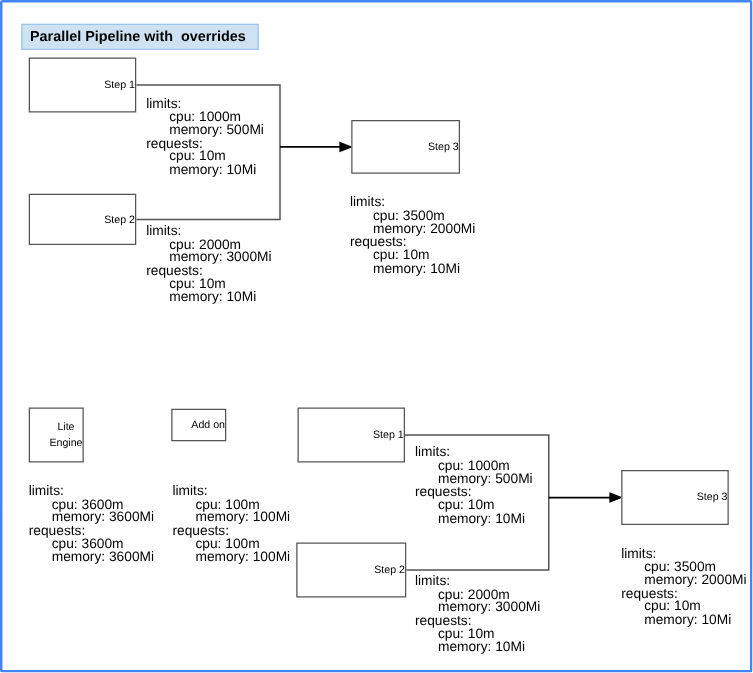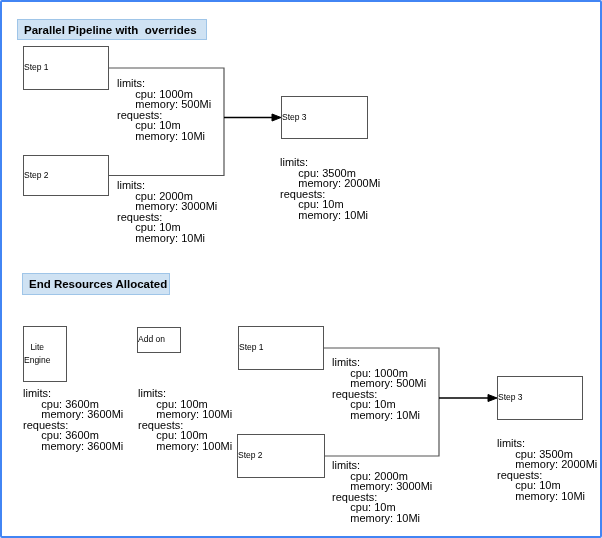--- a/index.html
+++ b/index.html
@@ -20,38 +20,38 @@
   .connectors{position:absolute;left:0;top:0;}
   .elbow{fill:none;stroke:var(--connector);stroke-width:1.2;}
   .arrowline{stroke:var(--arrow);stroke-width:1.4;}
   .arrowhead{fill:var(--arrow);stroke:var(--arrow);stroke-width:1;}
   .title{
     position:absolute;display:flex;align-items:center;padding:0 6px;
     background:var(--title-fill);border:1px solid var(--title-border);
     font-size:11.5px;font-weight:bold;white-space:pre;
   }
   .node{
-    position:absolute;display:flex;align-items:center;justify-content:flex-start;
+    position:absolute;display:flex;align-items:center;justify-content:flex-end;
     background:#ffffff;border:1px solid var(--node-border);
     font-size:8.5px;text-align:center;white-space:pre-line;line-height:1.55;
   }
   .res{
     position:absolute;font-size:11px;line-height:10.6px;white-space:pre;
   }
   
   #t1{left:15px;top:17px;width:190px;height:21px;}
   #p-s1{left:21px;top:44px;width:86px;height:44px;}
   #p-s2{left:21px;top:153px;width:86px;height:41px;}
   #p-s3{left:279px;top:94px;width:87px;height:43px;}
   #p-r1{left:115px;top:76px;}
   #p-r2{left:115px;top:178px;}
   #p-r3{left:278px;top:155px;}
   
   #t2{left:20px;top:271px;width:148px;height:22px;}
-  #e-lite{left:21px;top:324px;width:44px;height:56px;}
+  #e-lite{left:21px;top:324px;width:44px;height:44px;}
   #e-addon{left:135px;top:325px;width:44px;height:26px;}
   #e-s1{left:236px;top:324px;width:86px;height:44px;}
   #e-s2{left:235px;top:432px;width:88px;height:44px;}
   #e-s3{left:495px;top:374px;width:86px;height:44px;}
   #e-r-lite{left:21px;top:386px;}
   #e-r-addon{left:136px;top:386px;}
   #e-r1{left:330px;top:355px;}
   #e-r2{left:330px;top:458px;}
   #e-r3{left:495px;top:436px;}
 </style>
@@ -95,21 +95,20 @@
 requests:
       cpu: 10m
       memory: 10Mi</div>
   <div id="p-r3" class="res">limits:
       cpu: 3500m
       memory: 2000Mi
 requests:
       cpu: 10m
       memory: 10Mi</div>
 
-  <div id="t2" class="title">End Resources Allocated</div>
 
   <div id="e-lite" class="node">
     <span>Lite
 Engine</span>
   </div>
   <div id="e-addon" class="node">
     <span>Add on</span>
   </div>
   <div id="e-s1" class="node">
     <span>Step 1</span>

